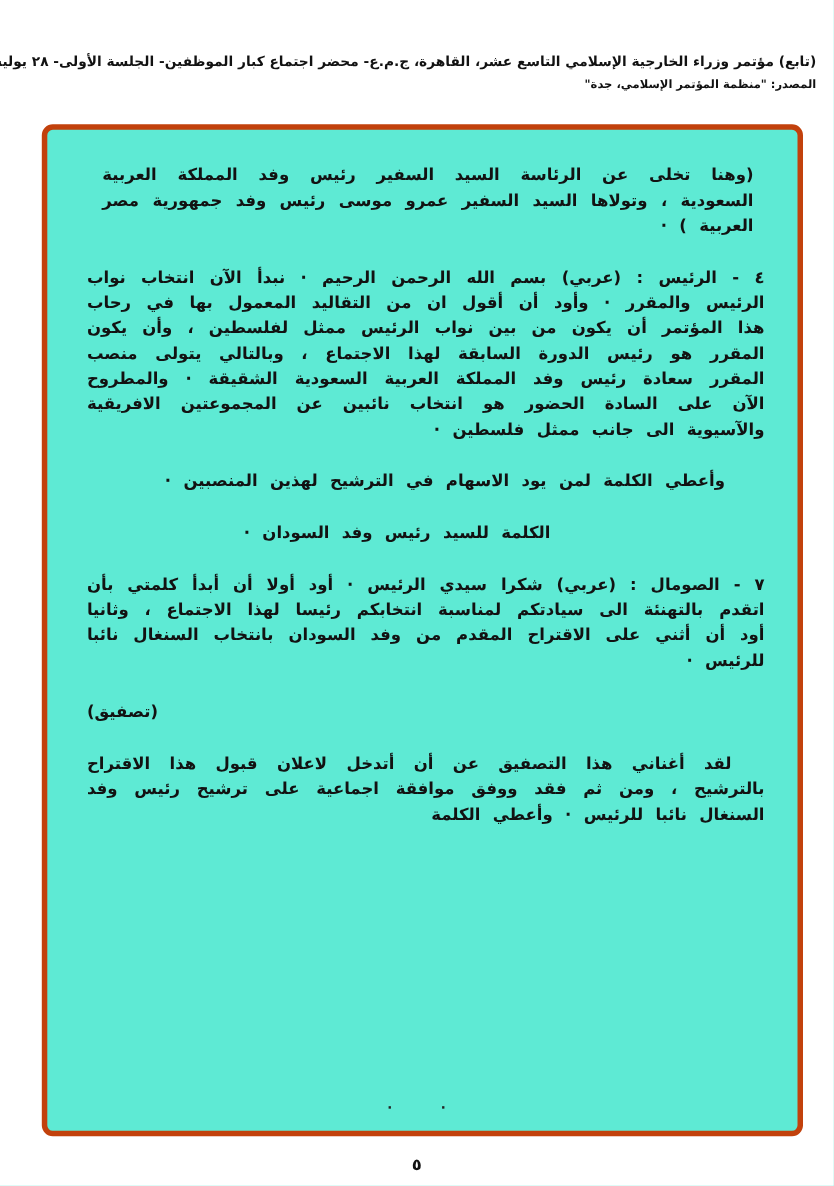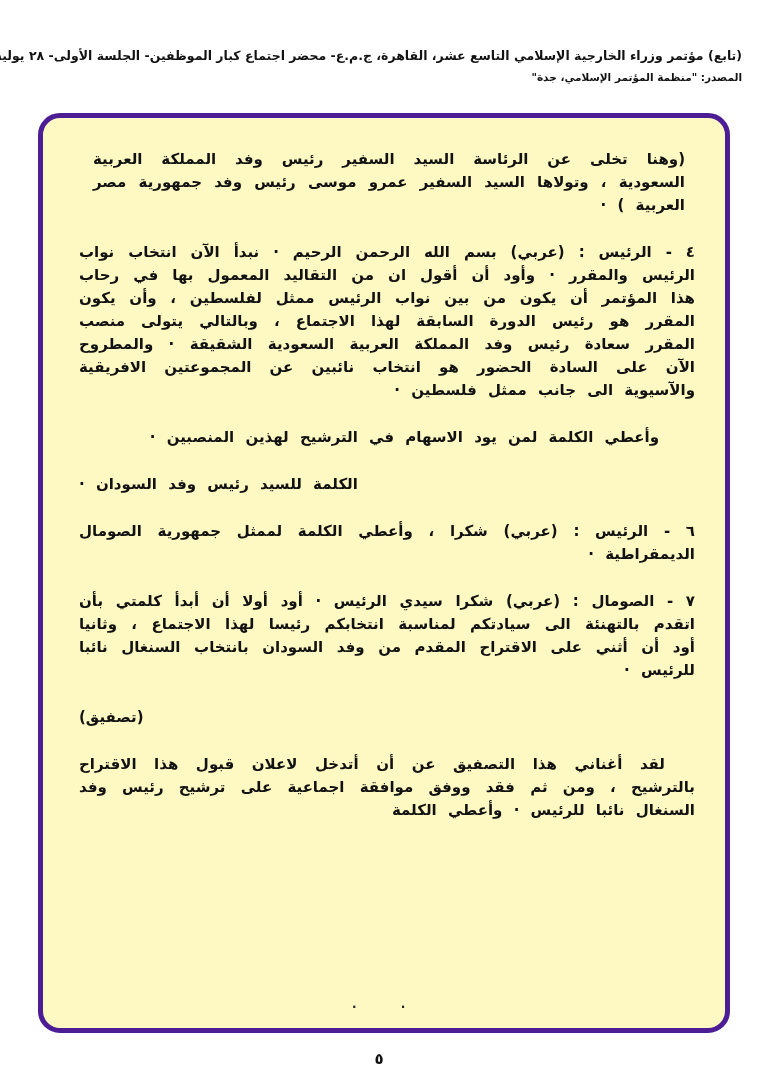--- a/index.html
+++ b/index.html
@@ -15,39 +15,39 @@
   }
   .header-title{
     font-size:12.5px;font-weight:700;white-space:nowrap;
   }
   .header-source{
     margin-top:8px;font-size:10.5px;font-weight:700;
   }
   
   .frame{
     position:absolute;left:38px;top:113px;width:682px;height:910px;
-    border:5px solid #4c1d95;border-radius:22px;
-    overflow:hidden;background:#fef9c3;
+    border:5px solid #c2410c;border-radius:10px;
+    overflow:hidden;background:#5eead4;
   }
   .frame-inner{
     position:absolute;top:0;right:0;bottom:0;left:0;
     padding:28px 30px 14px 36px;
     direction:rtl;text-align:justify;
     font-weight:700;font-size:15px;line-height:23px;
     word-spacing:6px;
   }
   p{margin:0}
   .intro{margin:2px 10px 0 14px}
   .item{margin-top:24px}
   .speaker{
     text-underline-offset:4px;
     text-decoration-thickness:1.5px;
   }
   .sub-indent{margin-top:24px;text-indent:36px}
-  .sub-line{margin-top:24px;padding-right:52px;text-align:left}
+  .sub-line{margin-top:24px;padding-right:52px;text-align:center}
   .applause{margin-top:24px;text-align:left;word-spacing:normal}
   .continuation{margin-top:6px;text-indent:30px}
   
   .scan-dots{
     position:absolute;bottom:64px;left:352px;
     font-size:12px;font-weight:700;letter-spacing:20px;color:#222;
   }
   .page-num{
     position:absolute;bottom:10px;left:0;right:0;
     text-align:center;font-size:15px;font-weight:700;
@@ -68,23 +68,20 @@
 
       <p class="intro">(وهنا تخلى عن الرئاسة السيد السفير رئيس وفد المملكة العربية السعودية ، وتولاها السيد السفير عمرو موسى رئيس وفد جمهورية مصر العربية ) ·</p>
 
       <div class="item">
         <p><span class="num">٤ -</span> <span class="speaker">الرئيس</span> <span>: (عربي) بسم الله الرحمن الرحيم · نبدأ الآن انتخاب نواب الرئيس والمقرر · وأود أن أقول ان من التقاليد المعمول بها في رحاب هذا المؤتمر أن يكون من بين نواب الرئيس ممثل لفلسطين ، وأن يكون المقرر هو رئيس الدورة السابقة لهذا الاجتماع ، وبالتالي يتولى منصب المقرر سعادة رئيس وفد المملكة العربية السعودية الشقيقة · والمطروح الآن على السادة الحضور هو انتخاب نائبين عن المجموعتين الافريقية والآسيوية الى جانب ممثل فلسطين ·</span></p>
         <p class="sub-indent">وأعطي الكلمة لمن يود الاسهام في الترشيح لهذين المنصبين ·</p>
         <p class="sub-line">الكلمة للسيد رئيس وفد السودان ·</p>
       </div>
 
 
-      <div class="item">
-        <p><span class="num">٦ -</span> <span class="speaker">الرئيس</span> <span>: (عربي) شكرا ، وأعطي الكلمة لممثل جمهورية الصومال الديمقراطية ·</span></p>
-      </div>
 
       <div class="item">
         <p><span class="num">٧ -</span> <span class="speaker">الصومال</span> <span>: (عربي) شكرا سيدي الرئيس · أود أولا أن أبدأ كلمتي بأن اتقدم بالتهنئة الى سيادتكم لمناسبة انتخابكم رئيسا لهذا الاجتماع ، وثانيا أود أن أثني على الاقتراح المقدم من وفد السودان بانتخاب السنغال نائبا للرئيس ·</span></p>
       </div>
 
       <p class="applause">(تصفيق)</p>
 
       <div class="item">
         <p class="continuation">لقد أغناني هذا التصفيق عن أن أتدخل لاعلان قبول هذا الاقتراح بالترشيح ، ومن ثم فقد ووفق موافقة اجماعية على ترشيح رئيس وفد السنغال نائبا للرئيس · وأعطي الكلمة</p>
       </div>

